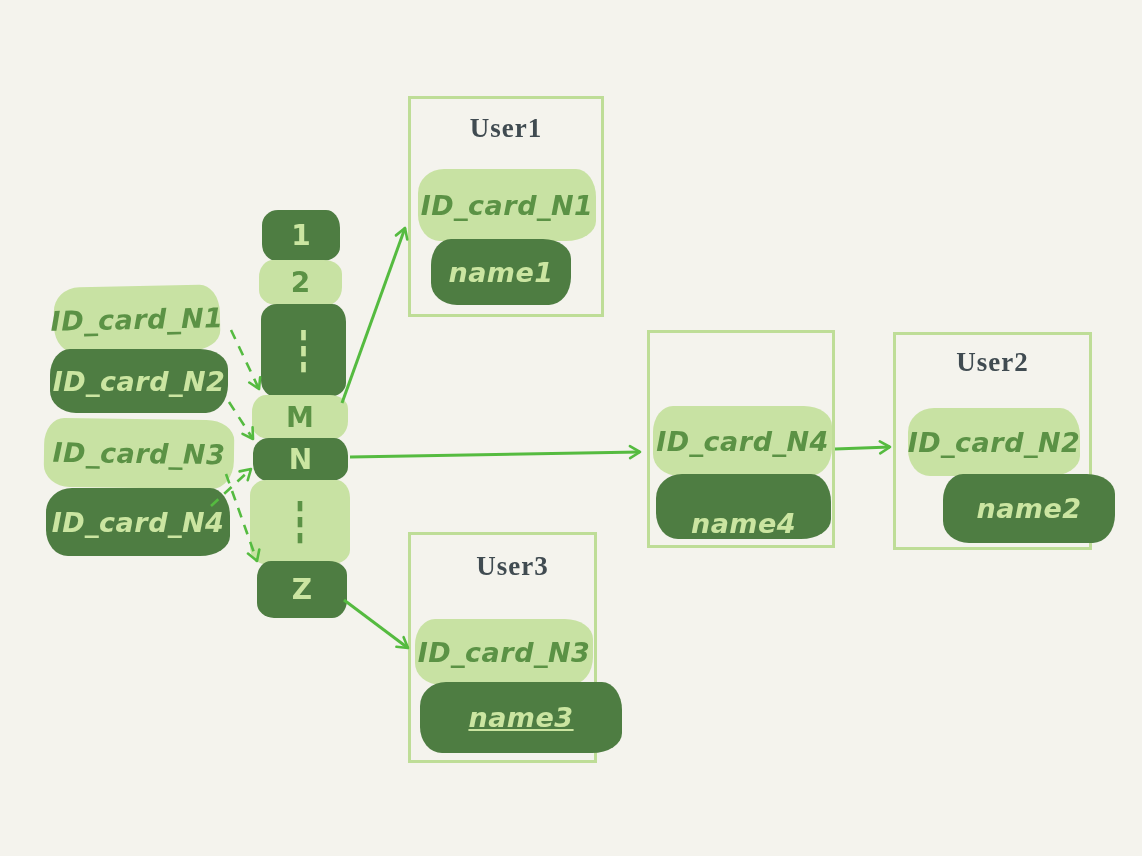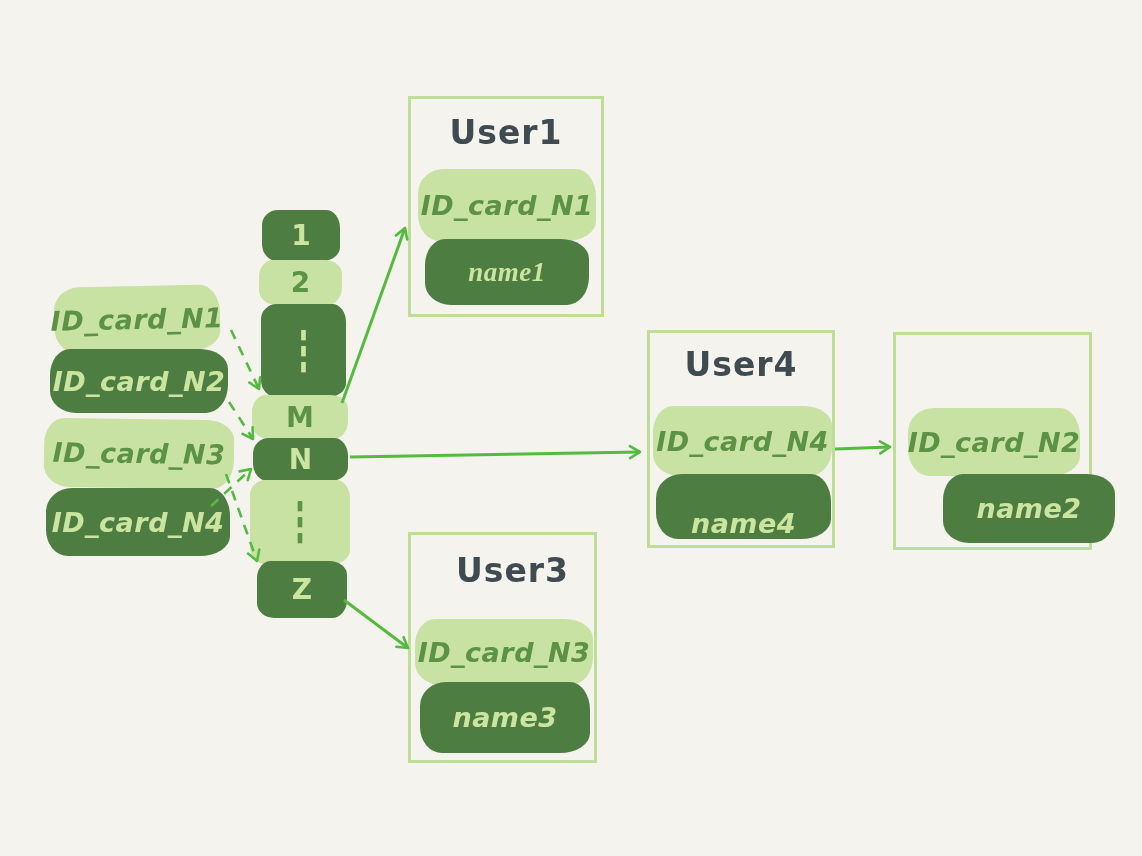--- a/index.html
+++ b/index.html
@@ -57,47 +57,48 @@
   .user-box {
     position: absolute;
     border: 3px solid #bedd97;
     box-sizing: border-box;
     z-index: 1;
   }
   .user-title {
     position: absolute;
     left: 0; right: 0;
     text-align: center;
-    font-size: 33px;
+    font-size: 27px;
     font-weight: bold;
     color: #404b51;
     letter-spacing: 1px;
+    font-family: Liberation Serif, serif;
   }
   .user-pill { font-size: 27px; }
   .user-pill.name-pill { z-index: 2; }
 
   .user1-box { left: 408px; top: 96px;  width: 196px; height: 221px; }
   .user1-title { top: 14px; }
   .user1-id   { left: 7px;  top: 70px;  width: 178px; height: 72px; }
-  .user1-name { left: 14px; top: 140px; width: 164px; height: 66px; font-family: Liberation Serif, serif; }
+  .user1-name { left: 20px; top: 140px; width: 140px; height: 66px; }
 
   .user4-box { left: 647px; top: 330px; width: 188px; height: 218px; }
   .user4-title { top: 12px; }
   .user4-id   { left: 3px;  top: 73px;  width: 179px; height: 70px; }
   .user4-name { left: 6px;  top: 141px; width: 175px; height: 65px; align-items: flex-end; }
 
   .user2-box { left: 893px; top: 332px; width: 199px; height: 218px; }
   .user2-title { top: 12px; }
   .user2-id   { left: 12px; top: 73px;  width: 172px; height: 68px; }
   .user2-name { left: 15px; top: 139px; width: 172px; height: 69px; margin-left: 32px; }
 
   .user3-box { left: 408px; top: 532px; width: 189px; height: 231px; }
   .user3-title { top: 16px; margin-left: 20px; }
   .user3-id   { left: 4px;  top: 84px;  width: 178px; height: 66px; }
-  .user3-name { left: 9px;  top: 147px; width: 170px; height: 71px; }
+  .user3-name { left: 9px;  top: 147px; width: 202px; height: 71px; text-decoration: underline; }
 </style>
 </head>
 <body>
 
 <div class="canvas">
 
   <div class="pill light r-a t-1 card-n1">
     <span class="script">ID_card_N1</span>
   </div>
   <div class="pill dark r-b card-n2">
@@ -136,30 +137,30 @@
     <div class="user-title user1-title">User1</div>
     <div class="pill light r-a user-pill user1-id">
       <span class="script">ID_card_N1</span>
     </div>
     <div class="pill dark r-b user-pill name-pill user1-name">
       <span class="script">name1</span>
     </div>
   </div>
 
   <div class="user-box user4-box">
-    <div class="user-title user4-title">User4</div>
     <div class="pill light r-b user-pill user4-id">
       <span class="script">ID_card_N4</span>
     </div>
     <div class="pill dark r-a user-pill name-pill user4-name">
       <span class="script">name4</span>
     </div>
   </div>
 
   <div class="user-box user2-box">
+    <div class="user-title user2-title">User2</div>
     <div class="pill light r-a user-pill user2-id">
       <span class="script">ID_card_N2</span>
     </div>
     <div class="pill dark r-b user-pill name-pill user2-name">
       <span class="script">name2</span>
     </div>
   </div>
 
   <div class="user-box user3-box">
     <div class="user-title user3-title">User3</div>

